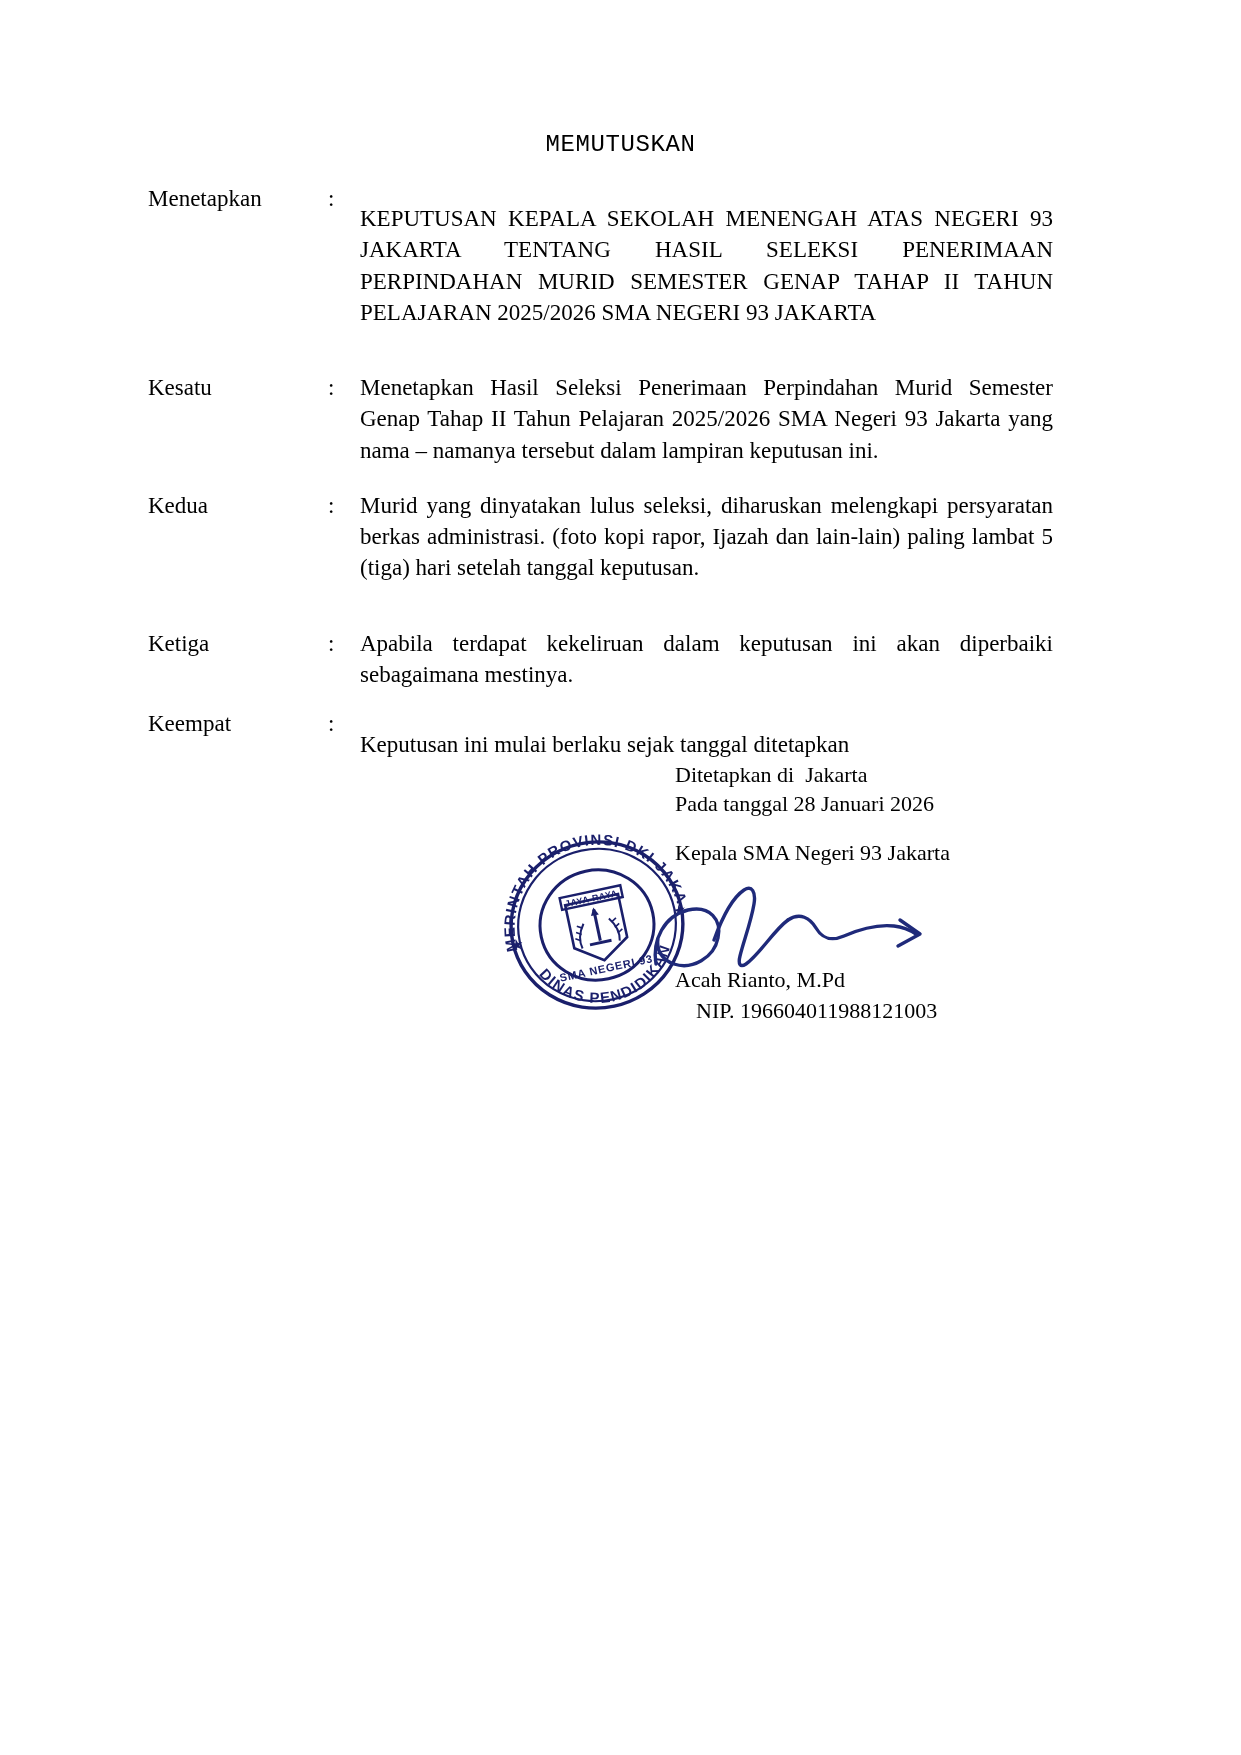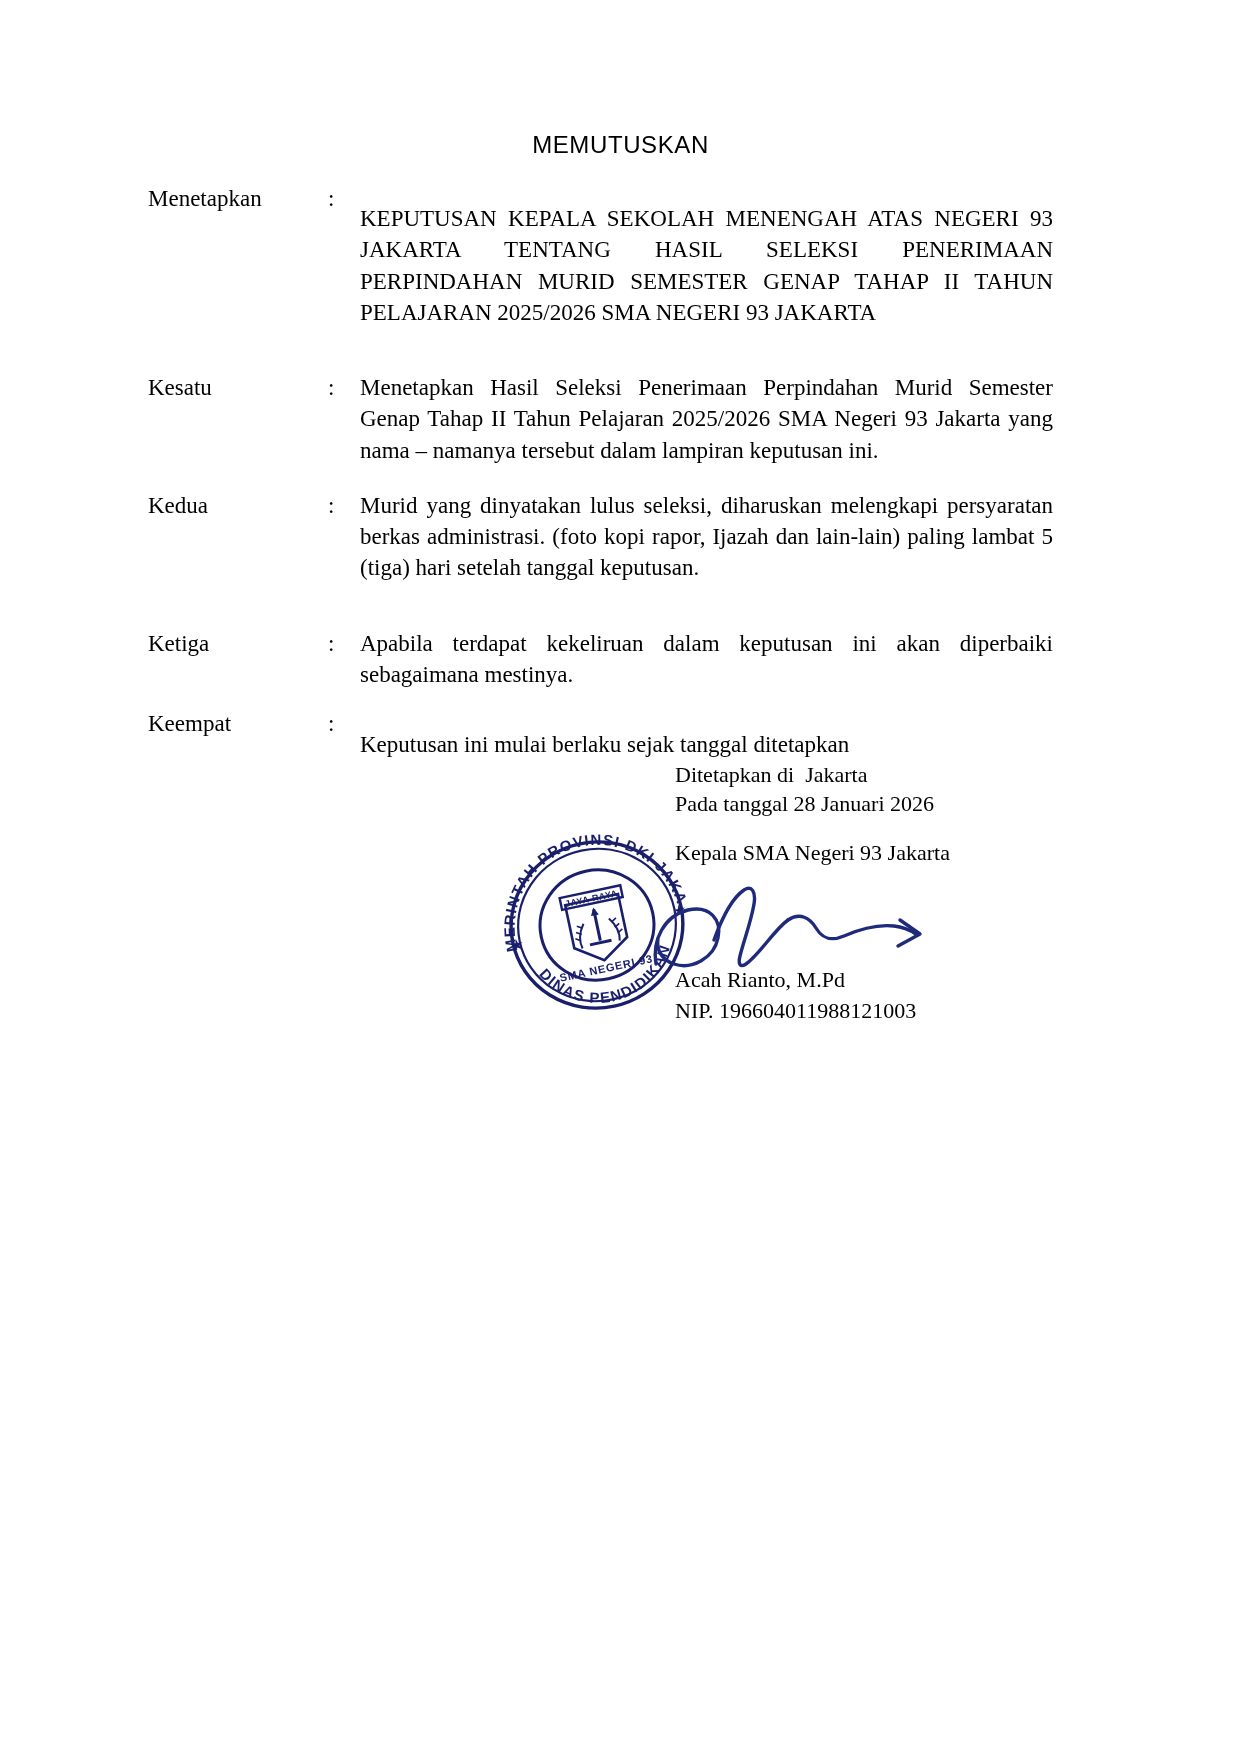--- a/index.html
+++ b/index.html
@@ -23,21 +23,21 @@
     padding: 0;
   }
 
   
   .doc-heading {
     position: absolute;
     top: 131px;
     left: 0;
     width: 1241px;
     text-align: center;
-    font-family: Liberation Sans, sans-serif;
+    font-family: Liberation Mono, monospace;
     font-size: 24px;
     letter-spacing: 0.6px;
     line-height: 1.2;
   }
 
   
   .clauses {
     position: absolute;
     left: 148px;
     top: 183px;
@@ -95,21 +95,21 @@
   }
   .sign-name {
     position: absolute;
     left: 675px;
     top: 967px;
     font-size: 22px;
     white-space: pre;
   }
   .sign-nip {
     position: absolute;
-    left: 675px;
+    left: 696px;
     top: 998px;
     font-size: 22px;
     white-space: pre;
   }
 
   
   .stamp {
     position: absolute;
     left: 492px;
     top: 825px;

